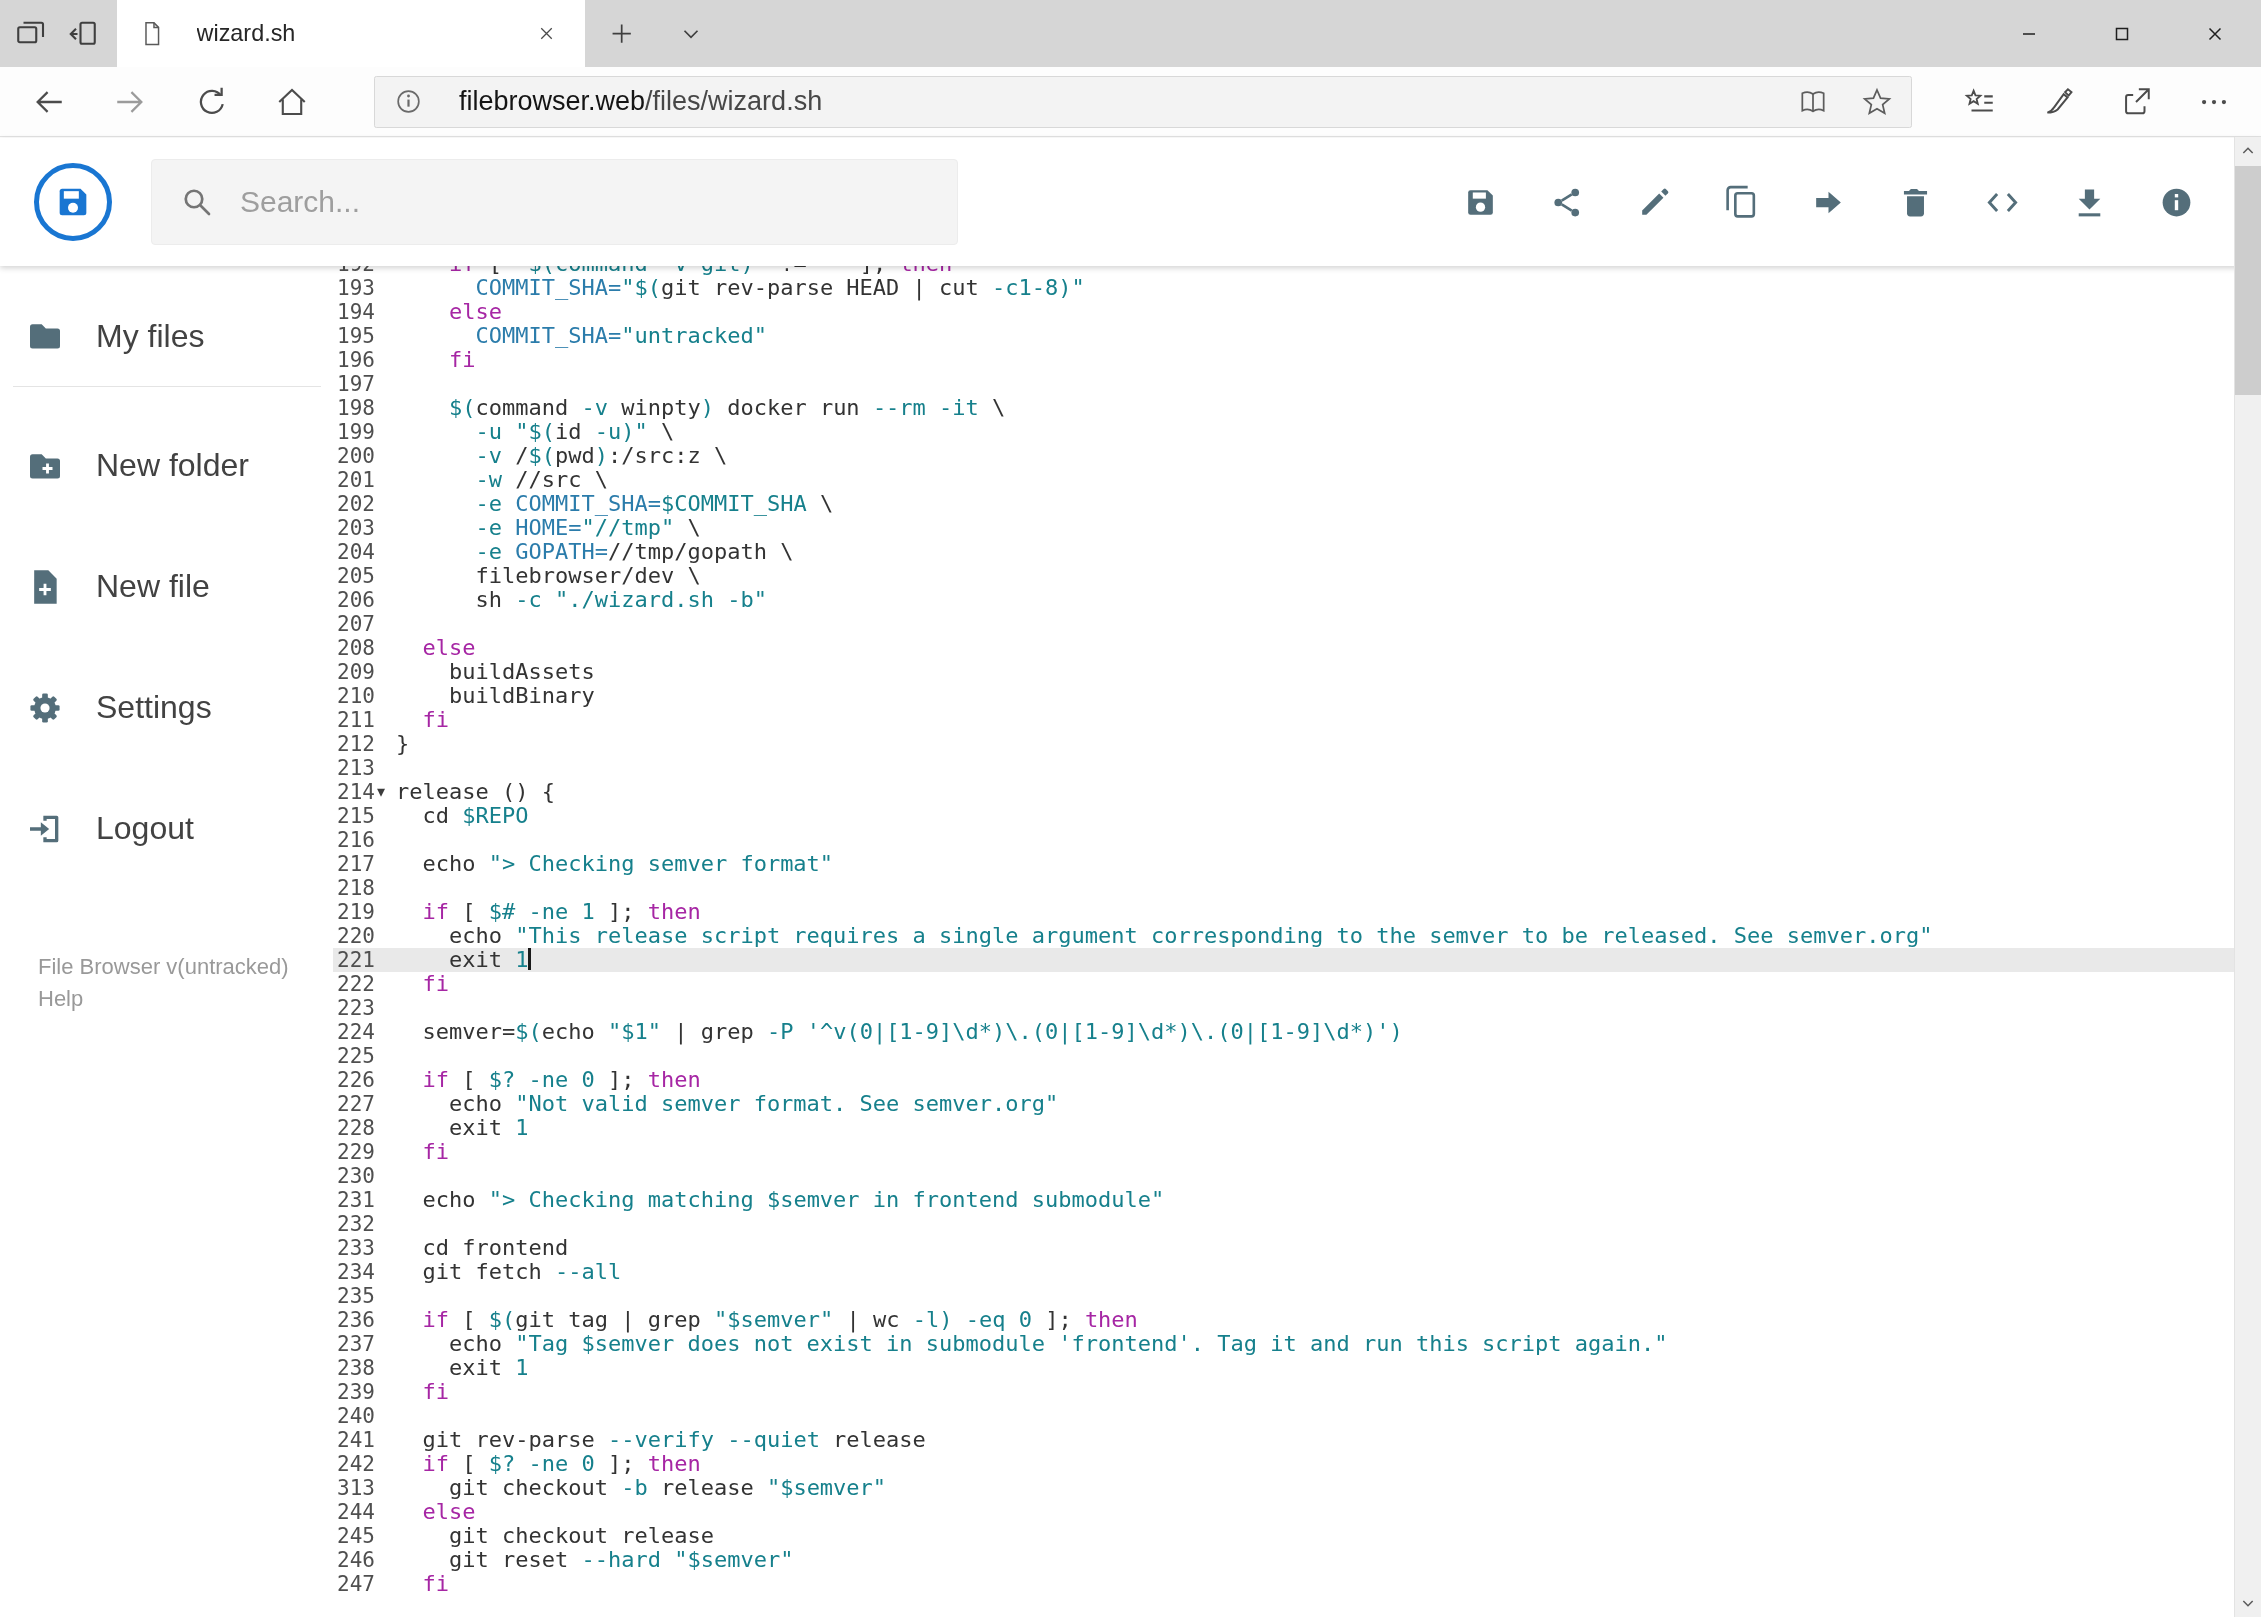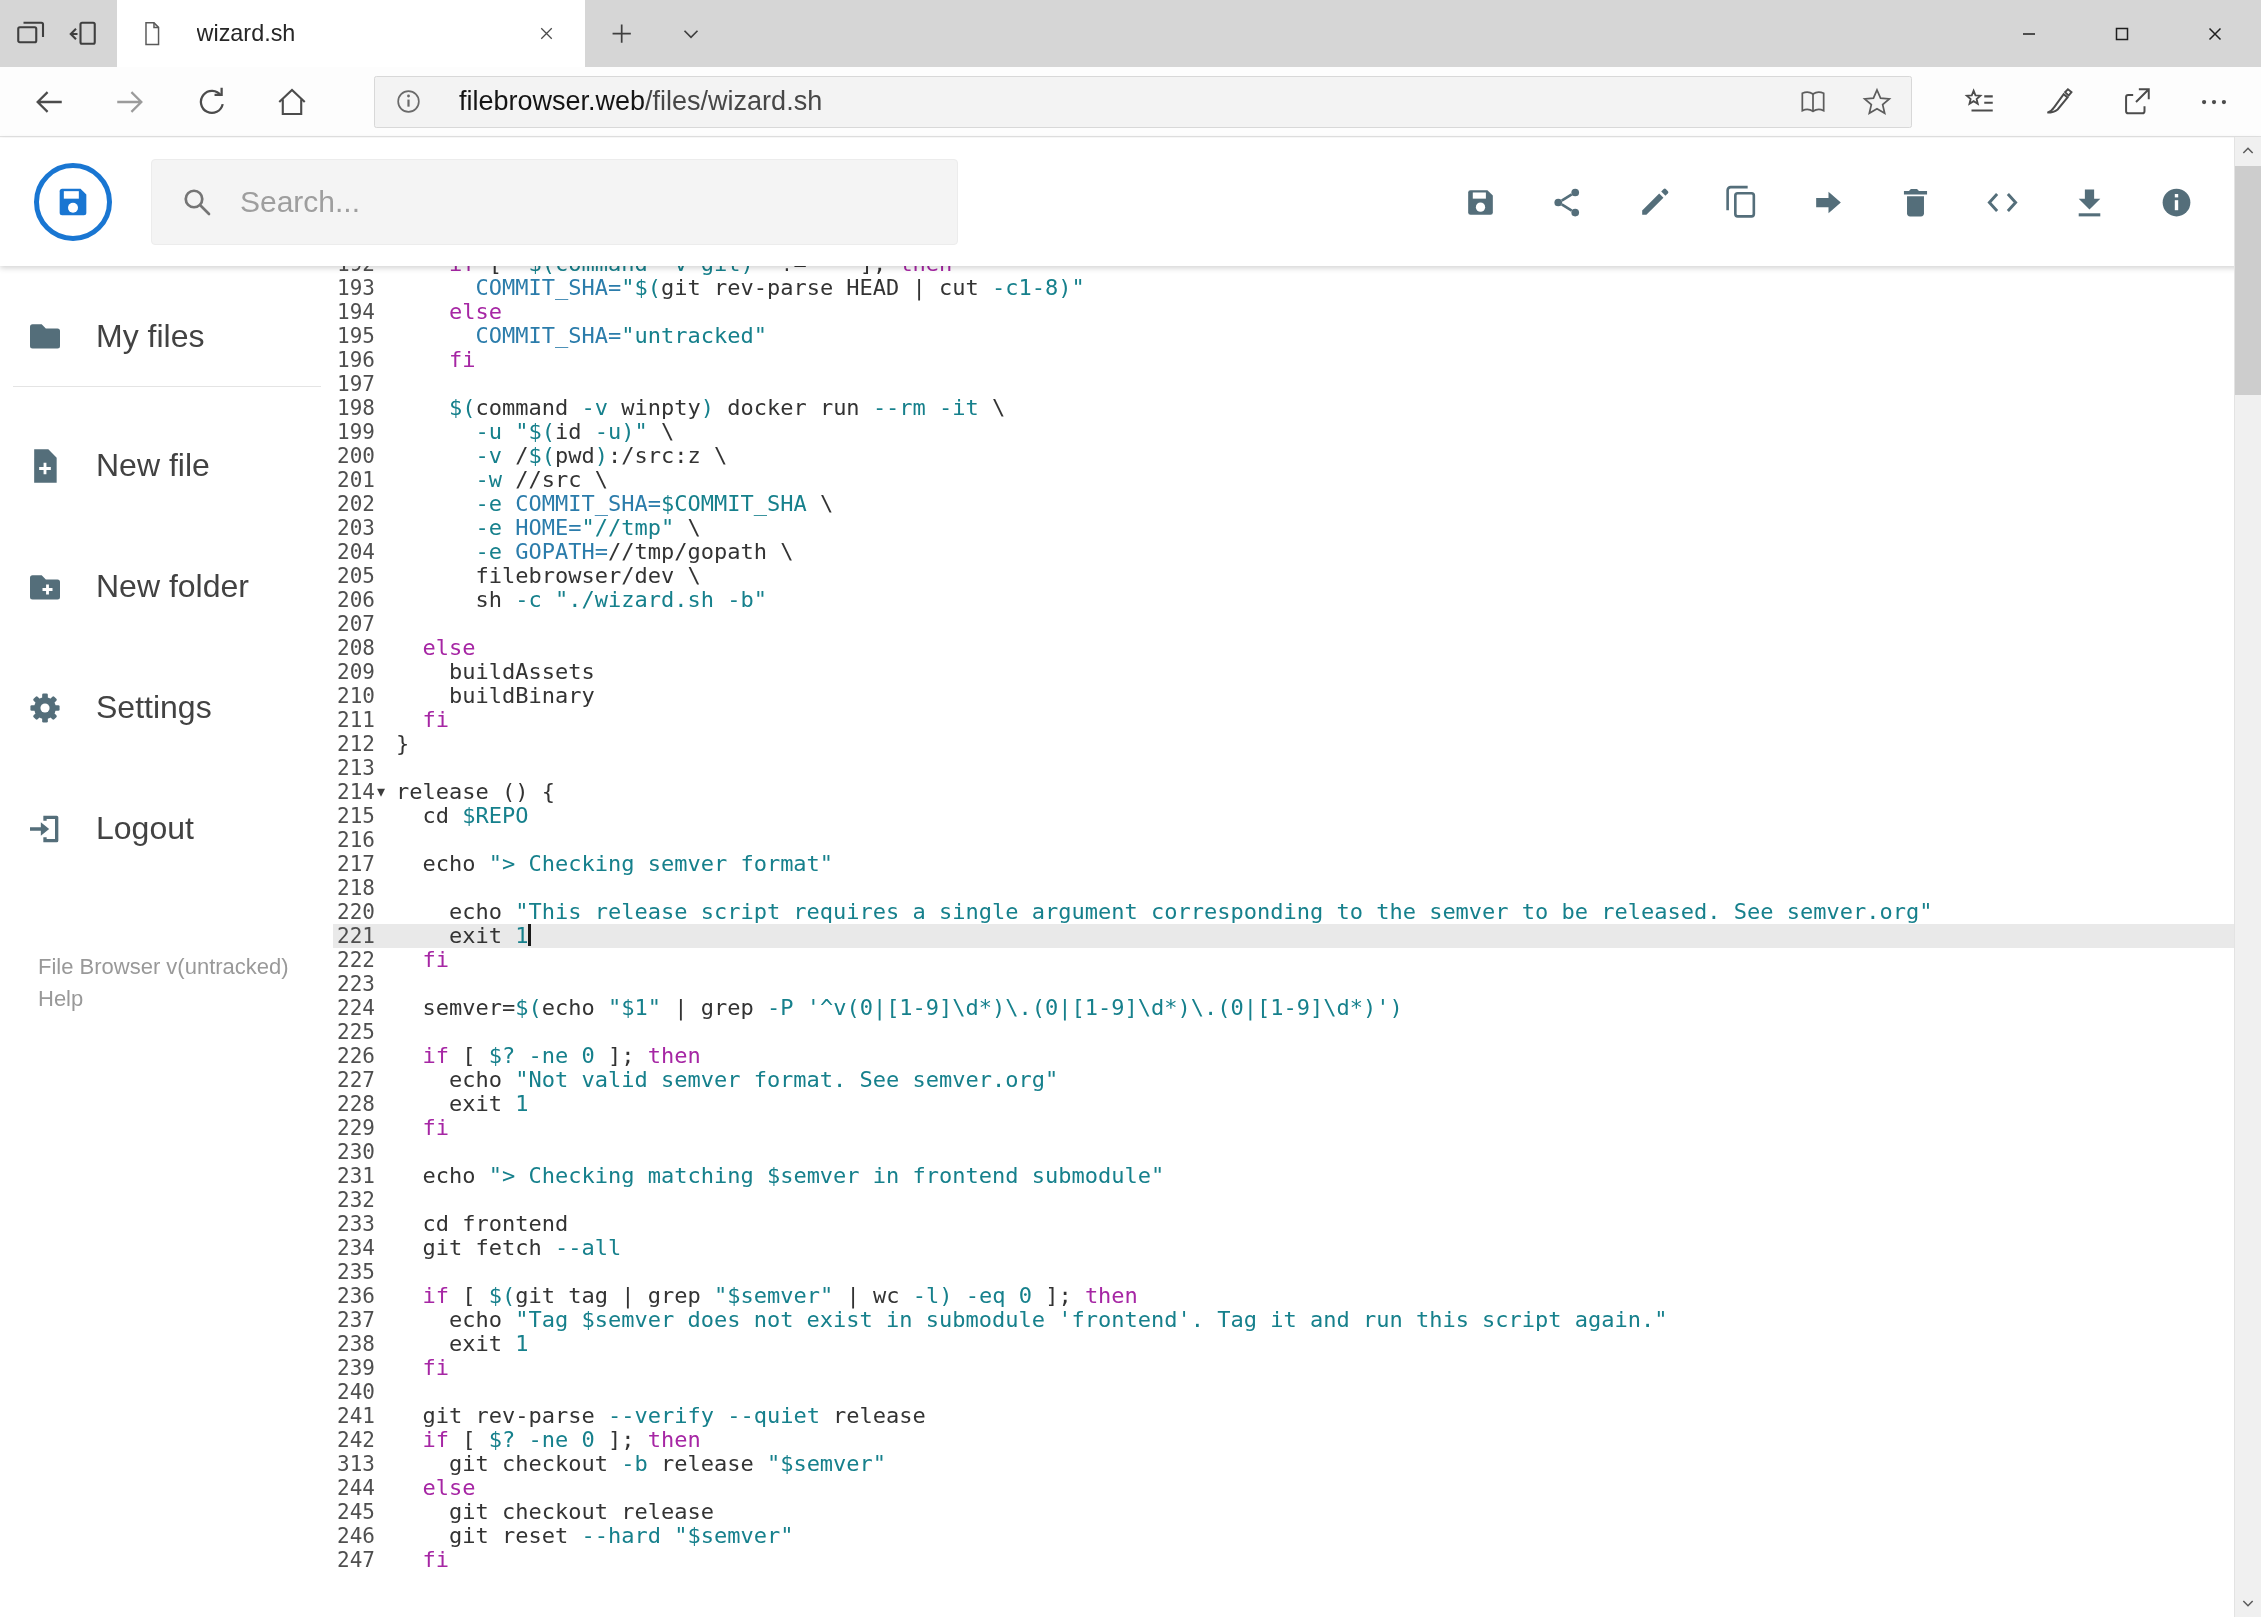--- a/index.html
+++ b/index.html
@@ -302,31 +302,31 @@
   <div class="sidebar">
     <div class="sidebar-item">
       <svg viewBox="0 0 48 48" fill="currentColor">
         <path d="M6 13 a3 3 0 0 1 3 -3 h11 l5 5 h14 a3 3 0 0 1 3 3 v18 a3 3 0 0 1 -3 3 H9 a3 3 0 0 1 -3 -3 Z"></path>
       </svg>
       <span>My files</span>
     </div>
     <div class="sidebar-divider"></div>
     <div class="sidebar-item">
       <svg viewBox="0 0 48 48">
+        <path d="M6 13 a3 3 0 0 1 3 -3 h11 l5 5 h14 a3 3 0 0 1 3 3 v18 a3 3 0 0 1 -3 3 H9 a3 3 0 0 1 -3 -3 Z" fill="currentColor"></path>
+        <path d="M27 21 v12 M21 27 h12" stroke="#fff" stroke-width="3.4" fill="none"></path>
+      </svg>
+      <span>New folder</span>
+    </div>
+    <div class="sidebar-item">
+      <svg viewBox="0 0 48 48">
         <path d="M11 4 h17 l10 10 v30 H11 Z" fill="currentColor"></path>
         <path d="M24 20 v14 M17 27 h14" stroke="#fff" stroke-width="3.4" fill="none"></path>
       </svg>
       <span>New file</span>
-    </div>
-    <div class="sidebar-item">
-      <svg viewBox="0 0 48 48">
-        <path d="M6 13 a3 3 0 0 1 3 -3 h11 l5 5 h14 a3 3 0 0 1 3 3 v18 a3 3 0 0 1 -3 3 H9 a3 3 0 0 1 -3 -3 Z" fill="currentColor"></path>
-        <path d="M27 21 v12 M21 27 h12" stroke="#fff" stroke-width="3.4" fill="none"></path>
-      </svg>
-      <span>New folder</span>
     </div>
     <div class="sidebar-item">
       <svg viewBox="0 0 48 48">
         <g fill="currentColor">
           <rect x="20.6" y="6.5" width="6.8" height="8" rx="1.6"></rect>
           <rect x="20.6" y="6.5" width="6.8" height="8" rx="1.6" transform="rotate(45 24 24)"></rect>
           <rect x="20.6" y="6.5" width="6.8" height="8" rx="1.6" transform="rotate(90 24 24)"></rect>
           <rect x="20.6" y="6.5" width="6.8" height="8" rx="1.6" transform="rotate(135 24 24)"></rect>
           <rect x="20.6" y="6.5" width="6.8" height="8" rx="1.6" transform="rotate(180 24 24)"></rect>
           <rect x="20.6" y="6.5" width="6.8" height="8" rx="1.6" transform="rotate(225 24 24)"></rect>
@@ -373,20 +373,21 @@
         <div class="ed-row"><div class="ed-gut">209</div><div class="ed-code">    <span class="tk-p">buildAssets</span></div></div>
         <div class="ed-row"><div class="ed-gut">210</div><div class="ed-code">    <span class="tk-p">buildBinary</span></div></div>
         <div class="ed-row"><div class="ed-gut">211</div><div class="ed-code">  <span class="tk-k">fi</span></div></div>
         <div class="ed-row"><div class="ed-gut">212</div><div class="ed-code"><span class="tk-p">}</span></div></div>
         <div class="ed-row"><div class="ed-gut">213</div><div class="ed-code"></div></div>
         <div class="ed-row"><div class="ed-gut">214</div><span class="fold">▾</span><div class="ed-code"><span class="tk-p">release () {</span></div></div>
         <div class="ed-row"><div class="ed-gut">215</div><div class="ed-code">  <span class="tk-p">cd </span><span class="tk-v">$REPO</span></div></div>
         <div class="ed-row"><div class="ed-gut">216</div><div class="ed-code"></div></div>
         <div class="ed-row"><div class="ed-gut">217</div><div class="ed-code">  <span class="tk-p">echo </span><span class="tk-s">"&gt; Checking semver format"</span></div></div>
         <div class="ed-row"><div class="ed-gut">218</div><div class="ed-code"></div></div>
+        <div class="ed-row"><div class="ed-gut">219</div><div class="ed-code">  <span class="tk-k">if</span><span class="tk-p"> [ </span><span class="tk-v">$#</span><span class="tk-p"> </span><span class="tk-t">-ne</span><span class="tk-p"> </span><span class="tk-n">1</span><span class="tk-p"> ]; </span><span class="tk-k">then</span></div></div>
         <div class="ed-row"><div class="ed-gut">220</div><div class="ed-code">    <span class="tk-p">echo </span><span class="tk-s">"This release script requires a single argument corresponding to the semver to be released. See semver.org"</span></div></div>
         <div class="ed-row active"><div class="ed-gut">221</div><div class="ed-code">    <span class="tk-p">exit </span><span class="tk-n">1</span><span class="cursor"></span></div></div>
         <div class="ed-row"><div class="ed-gut">222</div><div class="ed-code">  <span class="tk-k">fi</span></div></div>
         <div class="ed-row"><div class="ed-gut">223</div><div class="ed-code"></div></div>
         <div class="ed-row"><div class="ed-gut">224</div><div class="ed-code">  <span class="tk-p">semver=</span><span class="tk-t">$(</span><span class="tk-p">echo </span><span class="tk-s">"$1"</span><span class="tk-p"> | grep </span><span class="tk-t">-P</span><span class="tk-p"> </span><span class="tk-s">'^v(0|[1-9]\d*)\.(0|[1-9]\d*)\.(0|[1-9]\d*)'</span><span class="tk-t">)</span></div></div>
         <div class="ed-row"><div class="ed-gut">225</div><div class="ed-code"></div></div>
         <div class="ed-row"><div class="ed-gut">226</div><div class="ed-code">  <span class="tk-k">if</span><span class="tk-p"> [ </span><span class="tk-v">$?</span><span class="tk-p"> </span><span class="tk-t">-ne</span><span class="tk-p"> </span><span class="tk-n">0</span><span class="tk-p"> ]; </span><span class="tk-k">then</span></div></div>
         <div class="ed-row"><div class="ed-gut">227</div><div class="ed-code">    <span class="tk-p">echo </span><span class="tk-s">"Not valid semver format. See semver.org"</span></div></div>
         <div class="ed-row"><div class="ed-gut">228</div><div class="ed-code">    <span class="tk-p">exit </span><span class="tk-n">1</span></div></div>
         <div class="ed-row"><div class="ed-gut">229</div><div class="ed-code">  <span class="tk-k">fi</span></div></div>

